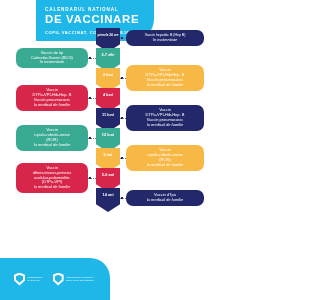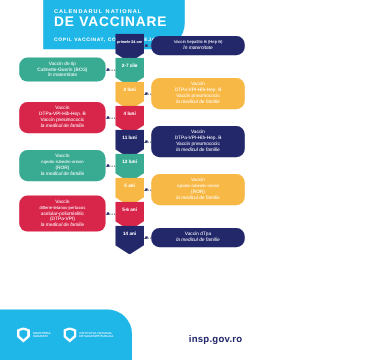--- a/index.html
+++ b/index.html
@@ -269,15 +269,14 @@
     </div>
     <div class="logo">
       <div class="shield"></div>
       <div>
         <div class="logo-txt">INSTITUTUL NATIONAL</div>
         <div class="logo-txt">DE SANATATE PUBLICA</div>
       </div>
     </div>
   </div>
 
-  <div class="site">insp.gov.ro</div>
 
 </div>
 
 </body></html>

